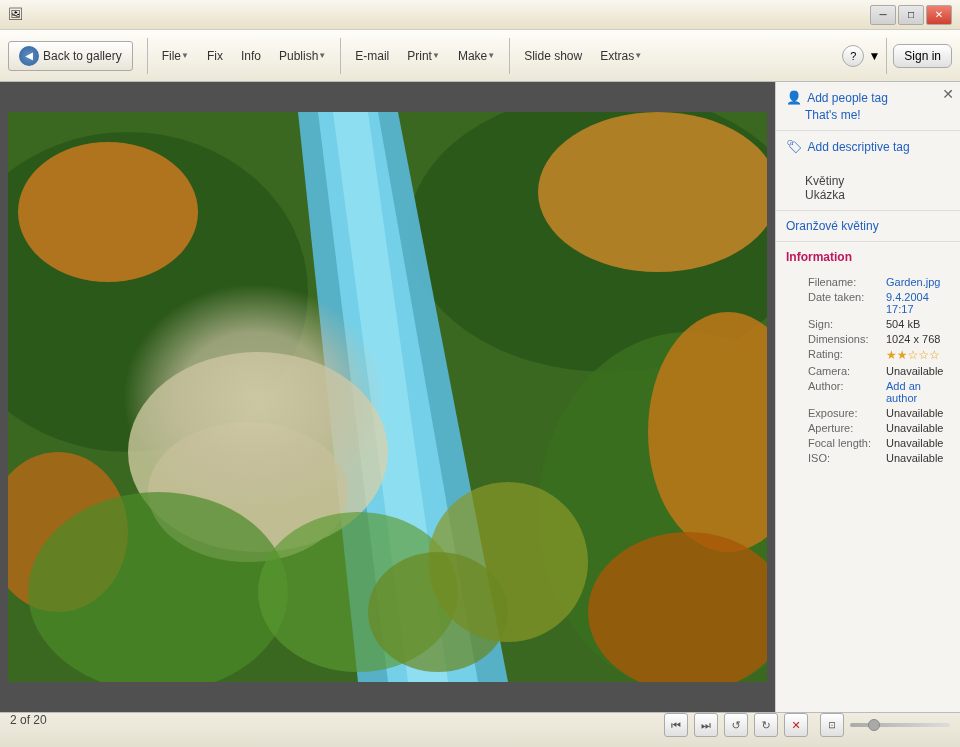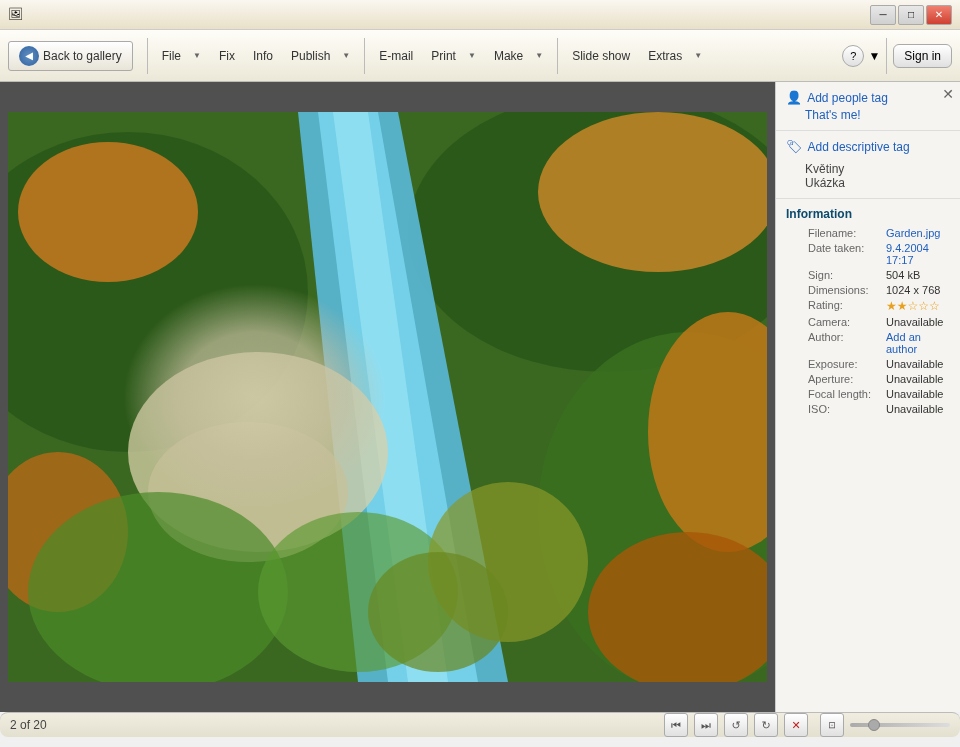--- a/index.html
+++ b/index.html
@@ -43,21 +43,21 @@
       border-radius: 3px; cursor: pointer; font-size: 12px; color: #333;
       margin-right: 8px;
     }
     .back-btn .back-arrow {
       width: 20px; height: 20px; border-radius: 50%;
       background: radial-gradient(circle, #6090c0, #3060a0);
       display: flex; align-items: center; justify-content: center; color: white; font-size: 10px;
     }
     .toolbar-separator { width: 1px; height: 36px; background: #bbb; margin: 0 4px; }
     .toolbar-item {
-      display: flex; align-items: center; gap: 12px;
+      display: flex; align-items: center; gap: 0;
       padding: 4px 8px; cursor: pointer; border-radius: 3px; color: #333; font-size: 12px;
     }
     .toolbar-item .dropdown-arrow { font-size: 8px; color: #666; }
     .toolbar-spacer { flex: 1; }
     .toolbar-help { display: flex; align-items: center; gap: 4px; }
     .help-btn { width: 22px; height: 22px; border-radius: 50%; border: 1px solid #aaa; background: linear-gradient(to bottom, #fff, #e0e0e0); display: flex; align-items: center; justify-content: center; cursor: pointer; font-size: 11px; }
     .sign-in-btn { padding: 4px 10px; border: 1px solid #aaa; background: linear-gradient(to bottom, #fff, #e0e0e0); border-radius: 6px; cursor: pointer; font-size: 12px; }
 
     
     .main-content {
@@ -132,47 +132,46 @@
     .panel-section {
       padding: 8px 10px;
       border-bottom: 1px solid #ddd;
     }
     .panel-section-link {
       display: flex; align-items: center; gap: 5px;
       color: #2060c0; cursor: pointer; font-size: 12px; margin-bottom: 3px;
       text-decoration: none;
     }
     .that-me { color: #2060c0; font-size: 12px; cursor: pointer; padding-left: 19px; }
-    .descriptive-tags { padding-left: 19px; margin-top: 8px; }
+    .descriptive-tags { padding-left: 19px; margin-top: 20px; }
     .descriptive-tag { font-size: 12px; color: #444; display: block; }
 
     .album-section {
       padding: 8px 10px;
       border-bottom: 1px solid #ddd;
     }
     .album-name { color: #2060c0; font-size: 12px; cursor: pointer; }
 
     .info-section { padding: 8px 10px; flex: 1; overflow-y: auto; }
-    .info-title { font-size: 12px; font-weight: bold; color: #0c4a6e; margin-bottom: 6px; }
+    .info-title { font-size: 12px; font-weight: bold; color: #be185d; margin-bottom: 12px; }
     .info-row { display: flex; margin-bottom: 3px; padding-left: 22px; }
     .info-label { color: #666; font-size: 11px; width: 78px; flex-shrink: 0; }
     .info-value { color: #333; font-size: 11px; }
     .info-value.link { color: #2060c0; cursor: pointer; }
     .stars { color: #e8a020; font-size: 12px; }
 
     
     .status-bar {
-      height: 25px;
+      height: 35px;
       background: linear-gradient(to bottom, #f0ede0, #e4e0d0);
       border-top: 1px solid #bbb;
       display: flex;
-      align-items: center;
+      align-items: flex-start;
       padding: 0 10px;
       justify-content: space-between;
-      border-radius: 8px;
     }
     .status-text { font-size: 12px; color: #444; }
     .status-controls { display: flex; align-items: center; gap: 6px; }
     .nav-btn {
       width: 24px; height: 24px; border: 1px solid #aaa;
       background: linear-gradient(to bottom, #fff, #e0e0e0);
       border-radius: 3px; cursor: pointer;
       display: flex; align-items: center; justify-content: center; font-size: 11px; color: #555;
     }
     .fit-btn {
@@ -309,20 +308,23 @@
       <a class="panel-section-link">
         <span style="font-size:13px;">🏷</span>
         <span>Add descriptive tag</span>
       </a>
       <div class="descriptive-tags">
         <span class="descriptive-tag">Květiny</span>
         <span class="descriptive-tag">Ukázka</span>
       </div>
     </div>
 
+    <div class="album-section">
+      <span class="album-name">Oranžové květiny</span>
+    </div>
 
     <div class="info-section">
       <div class="info-title">Information</div>
 
       <div class="info-row">
         <span class="info-label">Filename:</span>
         <span class="info-value link">Garden.jpg</span>
       </div>
       <div class="info-row">
         <span class="info-label">Date taken:</span>

